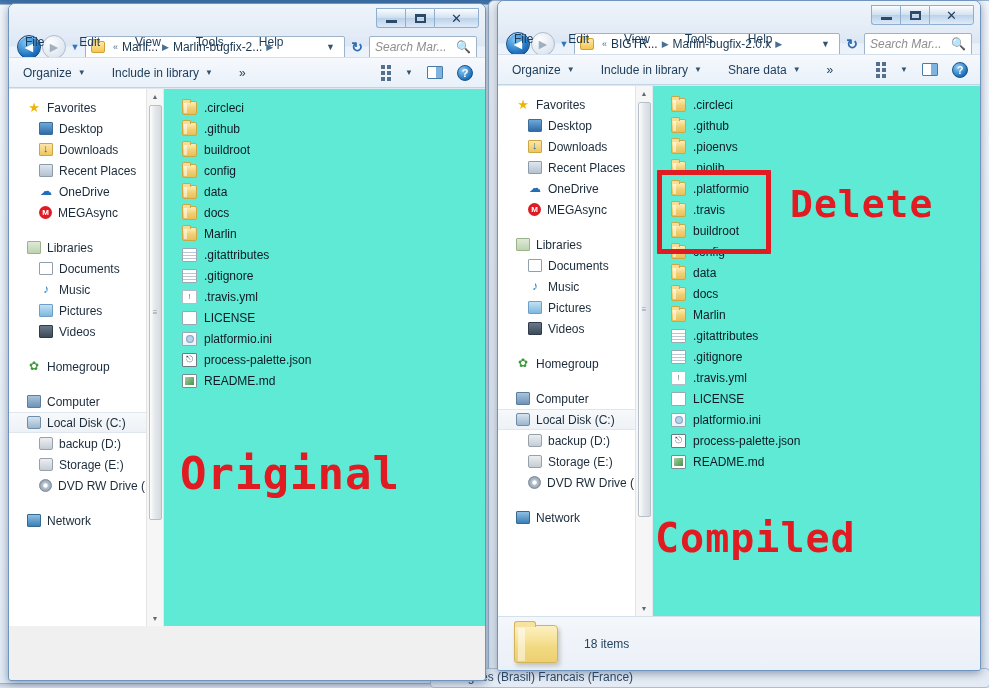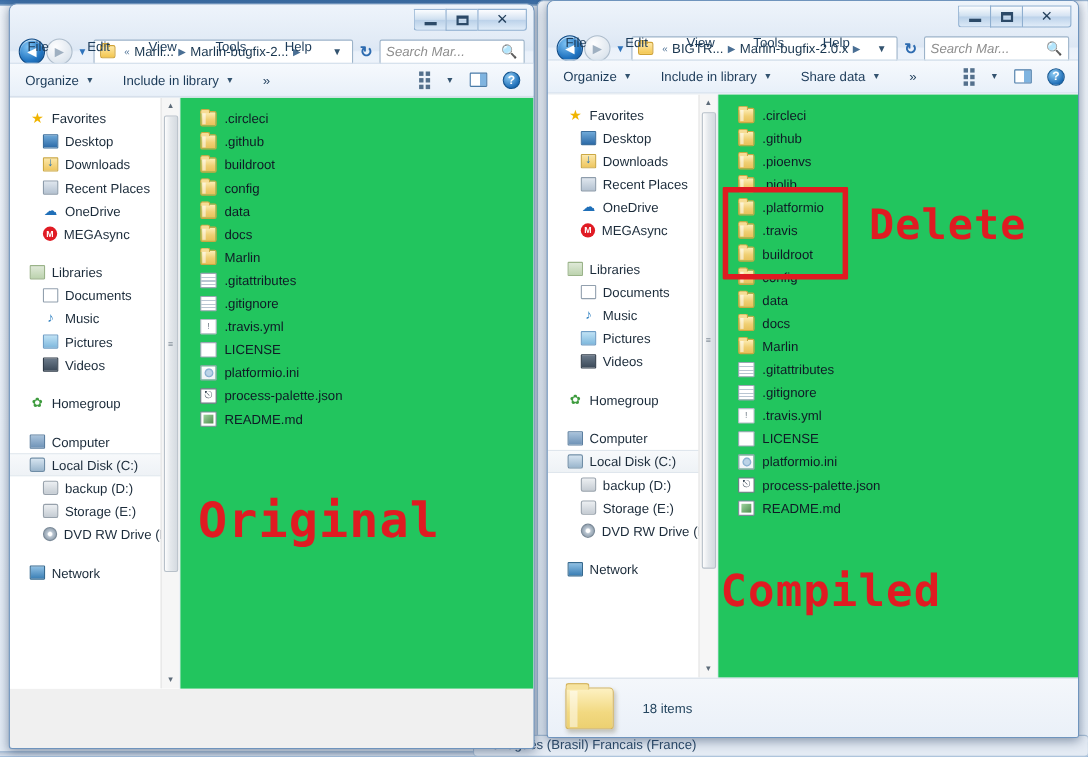--- a/index.html
+++ b/index.html
@@ -98,21 +98,21 @@
   .folder-mini:after{ content:""; position:absolute; left:0; top:-3px; width:6px; height:3px;
     background:#f7d272; border:1px solid #cfa235; border-bottom:none; border-radius:2px 2px 0 0;}
   .crumb-sep{ color:#4a6f94; font-size:9px; margin:0 4px; }
   .crumb{ color:#19364f; }
   .addr-drop{ margin-left:auto; padding:0 7px; color:#33536f; font-size:9px; }
   .refresh{
     width:24px; flex:none; text-align:center; color:#2d6bb0;
     font-size:14px; font-weight:bold;
   }
   .search-box{
-    width:132px; flex:none; height:23px; background:#fff; border:1px solid #9cb3c9;
+    width:108px; flex:none; height:23px; background:#fff; border:1px solid #9cb3c9;
     border-radius:2px; display:flex; align-items:center; padding:0 5px;
     font-size:12px; color:#8e8e8e; font-style:italic; overflow:hidden; white-space:nowrap;justify-content:center;
   }
   .search-box .mag{ margin-left:auto; color:#3a6ea5; font-style:normal; font-size:12px; }
 
   
   .menubar{
     position:absolute; left:0; bottom:30px; width:100%; height:22px;
     display:flex; padding-left:16px; gap:35px;
     font-size:12px; color:#1c3b59;
@@ -159,21 +159,21 @@
   .ns-arrow{ width:17px; height:15px; display:flex; align-items:center; justify-content:center;
     font-size:7px; color:#5d6b79; }
   .ns-thumb{
     width:13px; margin:1px 0; border:1px solid #b7c0c9; border-radius:2px;
     background:linear-gradient(90deg,#fdfdfd,#e4e8ec 45%,#d4dae0);
     display:flex; align-items:center; justify-content:center;
   }
   .ns-grip{ font-size:8px; color:#8a949e; letter-spacing:0; line-height:4px;}
   .ns-track{ flex:1; }
 
-  .list-pane{ flex:1; position:relative; background:#22c55e; padding-top:8px; overflow:hidden; }
+  .list-pane{ flex:1; position:relative; background:#5eead4; padding-top:8px; overflow:hidden; }
   .row{ height:21px; display:flex; align-items:center; padding-left:18px; gap:7px;
         font-size:12px; color:#0f1a26; white-space:nowrap; }
 
   
   .ic{ width:15px; height:14px; flex:none; position:relative; }
   .ic-folder{
     background:linear-gradient(180deg,#fdeeb8,#f0cf73 55%,#e8c05a);
     border:1px solid #cba843; border-radius:1px 2px 2px 2px;
   }
   .ic-folder:before{ content:""; position:absolute; left:-1px; top:-3px; width:7px; height:3px;

